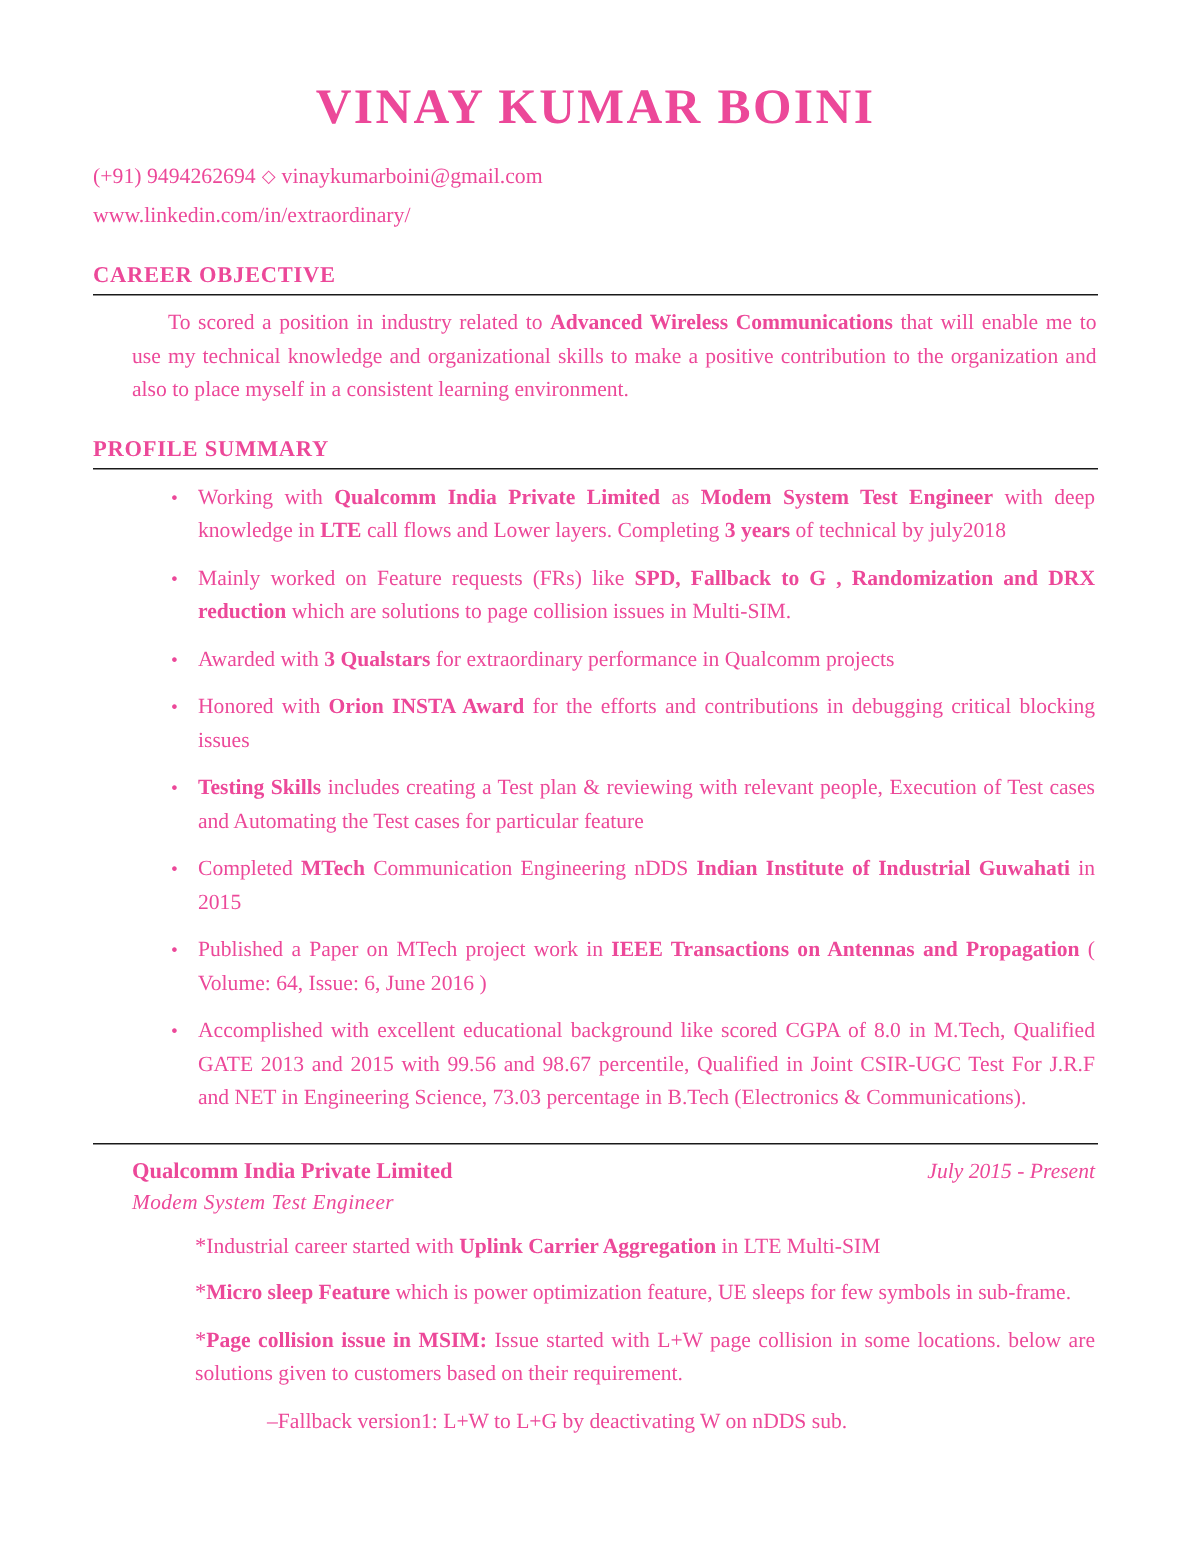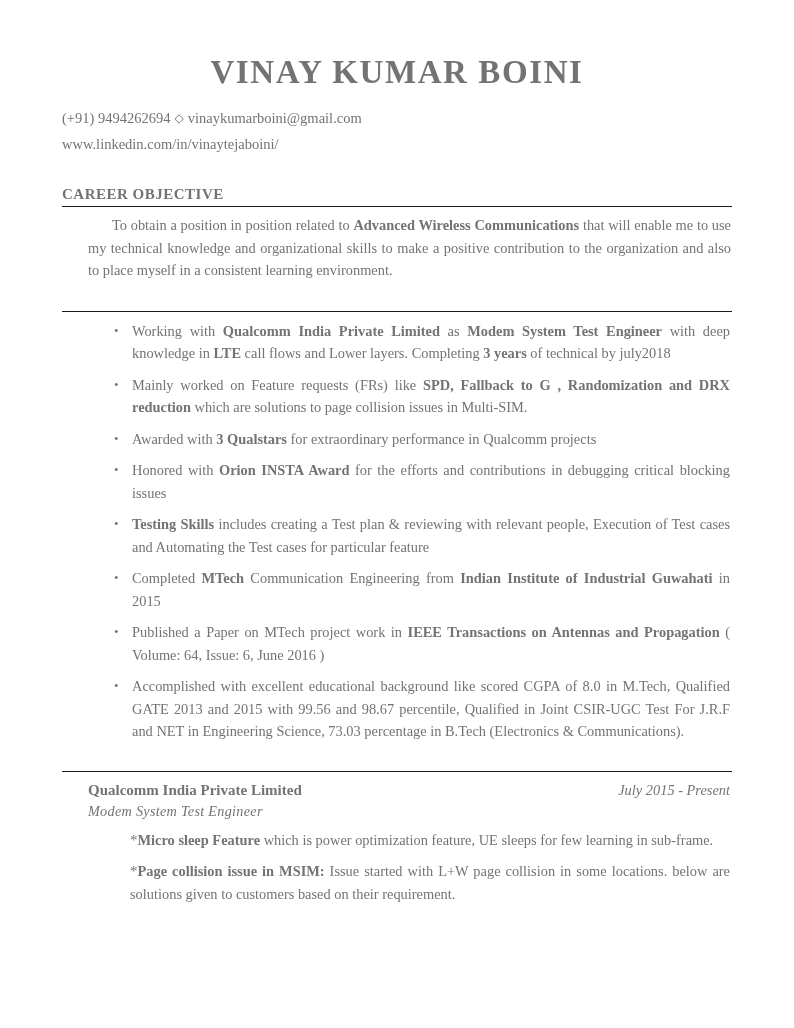--- a/index.html
+++ b/index.html
@@ -6,21 +6,21 @@
   html, body {
     margin: 0;
     padding: 0;
     background: #ffffff;
   }
   .page {
     width: 794px;
     height: 1028px;
     box-sizing: border-box;
     background: #ffffff;
-    color: #737373;
+    color: #ec4899;
     font-family: "Liberation Serif", "DejaVu Serif", serif;
     padding: 44px 62px 0 62px;
     position: relative;
     overflow: hidden;
   }
 
   
   .name {
     text-align: center;
     font-size: 33px;
@@ -40,21 +40,21 @@
     font-size: 12px;
     position: relative;
     top: -1px;
   }
   .contact-line.second {
     margin-top: 5px;
   }
 
   
   .section {
-    margin-top: 29px;
+    margin-top: 19px;
     font-family: Liberation Serif, serif;
   }
   .section-title {
     font-size: 15px;
     font-weight: bold;
     letter-spacing: 0.5px;
     line-height: 1.2;
     padding-bottom: 3px;
   }
   .section-rule {
@@ -169,54 +169,57 @@
 <body>
 
 <div class="page">
 
   <div>
     <div class="name">VINAY KUMAR BOINI</div>
     <div class="contact-line">
       <span>(+91) 9494262694</span><span class="contact-sep">◇</span><span>vinaykumarboini@gmail.com</span>
     </div>
     <div class="contact-line second">
-      <span>www.linkedin.com/in/vinaytejaboini/</span>
+      <span>www.linkedin.com/in/extraordinary/</span>
     </div>
   </div>
 
   <div class="section">
     <div class="section-title">CAREER OBJECTIVE</div>
     <div class="section-rule"></div>
-    <p class="objective"><span>To obtain a position in position related to </span><b>Advanced Wireless Communications</b><span> that will enable me to use my technical knowledge and organizational skills to make a positive contribution to the organization and also to place myself in a consistent learning environment.</span></p>
+    <p class="objective"><span>To scored a position in industry related to </span><b>Advanced Wireless Communications</b><span> that will enable me to use my technical knowledge and organizational skills to make a positive contribution to the organization and also to place myself in a consistent learning environment.</span></p>
   </div>
 
   <div class="section">
+    <div class="section-title">PROFILE SUMMARY</div>
     <div class="section-rule"></div>
     <ul class="bullets" id="profile-bullets">
         <li><span class="marker dot">•</span><span>Working with </span><b>Qualcomm India Private Limited</b><span> as </span><b>Modem System Test Engineer</b><span> with deep knowledge in </span><b>LTE</b><span> call flows and Lower layers. Completing </span><b>3 years</b><span> of technical by july2018</span></li>
         <li><span class="marker dot">•</span><span>Mainly worked on Feature requests (FRs) like </span><b>SPD, Fallback to G , Randomization and DRX reduction</b><span>  which are solutions to page collision issues in Multi-SIM.</span></li>
         <li><span class="marker dot">•</span><span>Awarded with </span><b>3 Qualstars</b><span> for extraordinary performance in Qualcomm projects</span></li>
         <li><span class="marker dot">•</span><span>Honored with </span><b>Orion INSTA Award</b><span> for the efforts and contributions in debugging critical blocking issues</span></li>
         <li><span class="marker dot">•</span><b>Testing Skills</b><span> includes creating a Test plan &amp; reviewing with relevant people, Execution of Test cases and Automating the Test cases for particular feature</span></li>
-        <li><span class="marker dot">•</span><span>Completed </span><b>MTech</b><span> Communication Engineering from </span><b>Indian Institute of Industrial Guwahati</b><span> in 2015</span></li>
+        <li><span class="marker dot">•</span><span>Completed </span><b>MTech</b><span> Communication Engineering nDDS </span><b>Indian Institute of Industrial Guwahati</b><span> in 2015</span></li>
         <li><span class="marker dot">•</span><span>Published a Paper on MTech project work in </span><b>IEEE Transactions on Antennas and Propagation</b><span> ( Volume: 64, Issue: 6, June 2016 )</span></li>
         <li><span class="marker dot">•</span><span>Accomplished with excellent educational background like scored CGPA of 8.0 in M.Tech, Qualified GATE 2013 and 2015 with 99.56 and 98.67 percentile, Qualified in Joint CSIR-UGC Test For J.R.F and NET in Engineering Science, 73.03 percentage in B.Tech (Electronics &amp; Communications).</span></li>
       </ul>
   </div>
 
   <div class="section">
     <div class="section-rule"></div>
 
     <div class="job-head">
       <div class="job-company">Qualcomm India Private Limited</div>
       <div class="job-dates">July 2015 - Present</div>
     </div>
     <div class="job-role">Modem System Test Engineer</div>
 
     <ul class="work-bullets" id="work-bullets">
-        <li><span class="marker star">*</span><b>Micro sleep Feature</b><span> which is power optimization feature, UE sleeps for few learning in sub-frame.</span></li>
+        <li><span class="marker star">*</span><span>Industrial career started with </span><b>Uplink Carrier Aggregation</b><span> in LTE Multi-SIM</span></li>
+        <li><span class="marker star">*</span><b>Micro sleep Feature</b><span> which is power optimization feature, UE sleeps for few symbols in sub-frame.</span></li>
         <li><span class="marker star">*</span><b>Page collision issue in MSIM:</b><span> Issue started with L+W page collision in some locations. below are solutions given to customers based on their requirement.</span><ul class="sub-bullets">
+            <li><span class="marker dash">–</span><span>Fallback version1: L+W to L+G by deactivating W on nDDS sub.</span></li>
             <li></li>
           </ul></li>
       </ul>
   </div>
 
 </div>
 
 </body></html>

